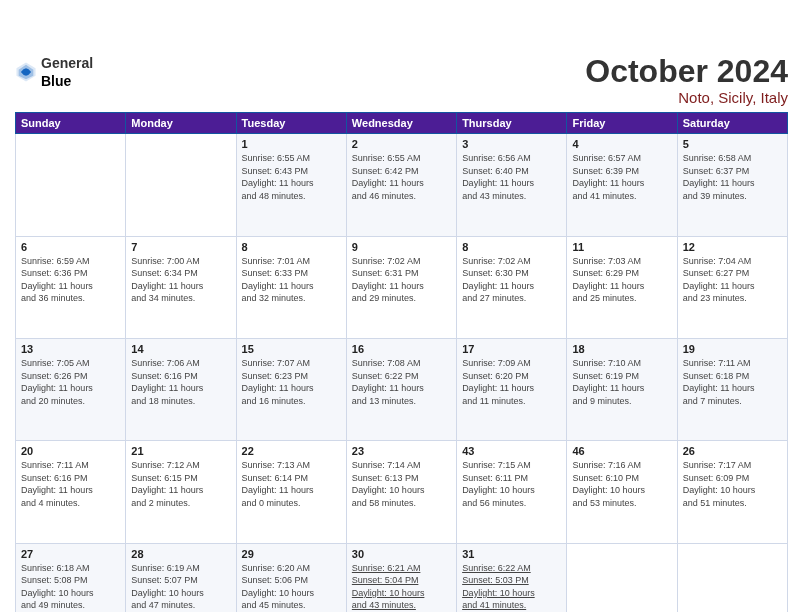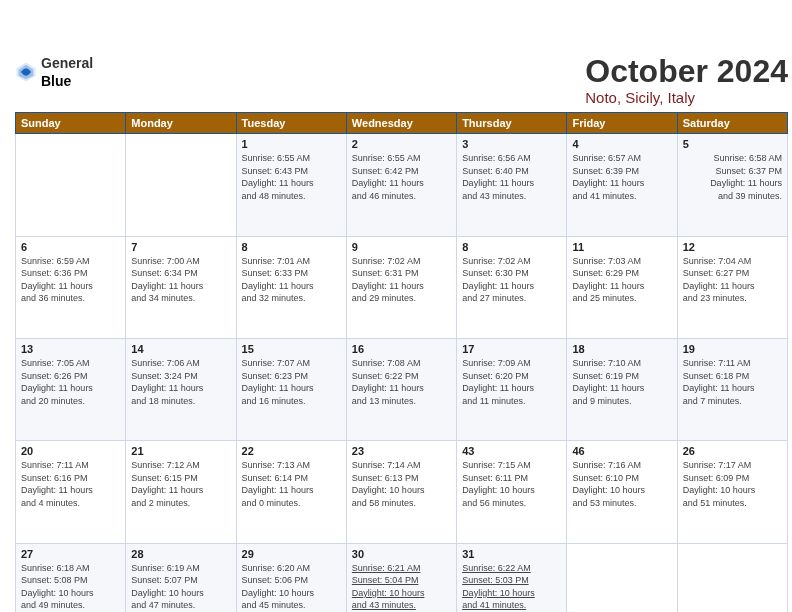--- a/index.html
+++ b/index.html
@@ -43,40 +43,40 @@
     }
     .logo-icon {
       width: 22px;
       height: 22px;
     }
     .logo-words {
       display: flex;
       flex-direction: column;
     }
     .title-block {
-      text-align: left;
+      text-align: right;
     }
     .title-month {
       font-size: 32px;
       font-weight: bold;
       color: #333;
       line-height: 1.1;
     }
     .title-location {
       font-size: 15px;
       color: #7f1d1d;
     }
     .calendar-table {
       width: 100%;
       border-collapse: collapse;
       flex: 1;
       table-layout: fixed;
     }
     .calendar-table thead th {
-      background: #a16207;
+      background: #4c1d95;
       color: #fff;
       font-size: 11px;
       font-weight: bold;
       padding: 4px 5px;
       text-align: left;
       border: 1px solid #1255a0;
     }
     .calendar-table tbody tr {
       background: #fff;
     }
@@ -172,21 +172,21 @@
           </td>
           <td>
             <span class="day-number">4</span>
             <div class="day-info" style="white-space: pre-line;">Sunrise: 6:57 AM
 Sunset: 6:39 PM
 Daylight: 11 hours
 and 41 minutes.</div>
           </td>
           <td>
             <span class="day-number">5</span>
-            <div class="day-info" style="white-space: pre-line; text-align: right;">Sunrise: 6:58 AM
+            <div class="day-info" style="white-space: pre-line;">Sunrise: 6:58 AM
 Sunset: 6:37 PM
 Daylight: 11 hours
 and 39 minutes.</div>
           </td>
         </tr>
         <tr>
           <td>
             <span class="day-number">6</span>
             <div class="day-info" style="white-space: pre-line;">Sunrise: 6:59 AM
 Sunset: 6:36 PM
@@ -240,21 +240,21 @@
           <td>
             <span class="day-number">13</span>
             <div class="day-info" style="white-space: pre-line;">Sunrise: 7:05 AM
 Sunset: 6:26 PM
 Daylight: 11 hours
 and 20 minutes.</div>
           </td>
           <td>
             <span class="day-number">14</span>
             <div class="day-info" style="white-space: pre-line;">Sunrise: 7:06 AM
-Sunset: 3:24 PM
+Sunset: 6:16 PM
 Daylight: 11 hours
 and 18 minutes.</div>
           </td>
           <td>
             <span class="day-number">15</span>
             <div class="day-info" style="white-space: pre-line;">Sunrise: 7:07 AM
 Sunset: 6:23 PM
 Daylight: 11 hours
 and 16 minutes.</div>
           </td>

